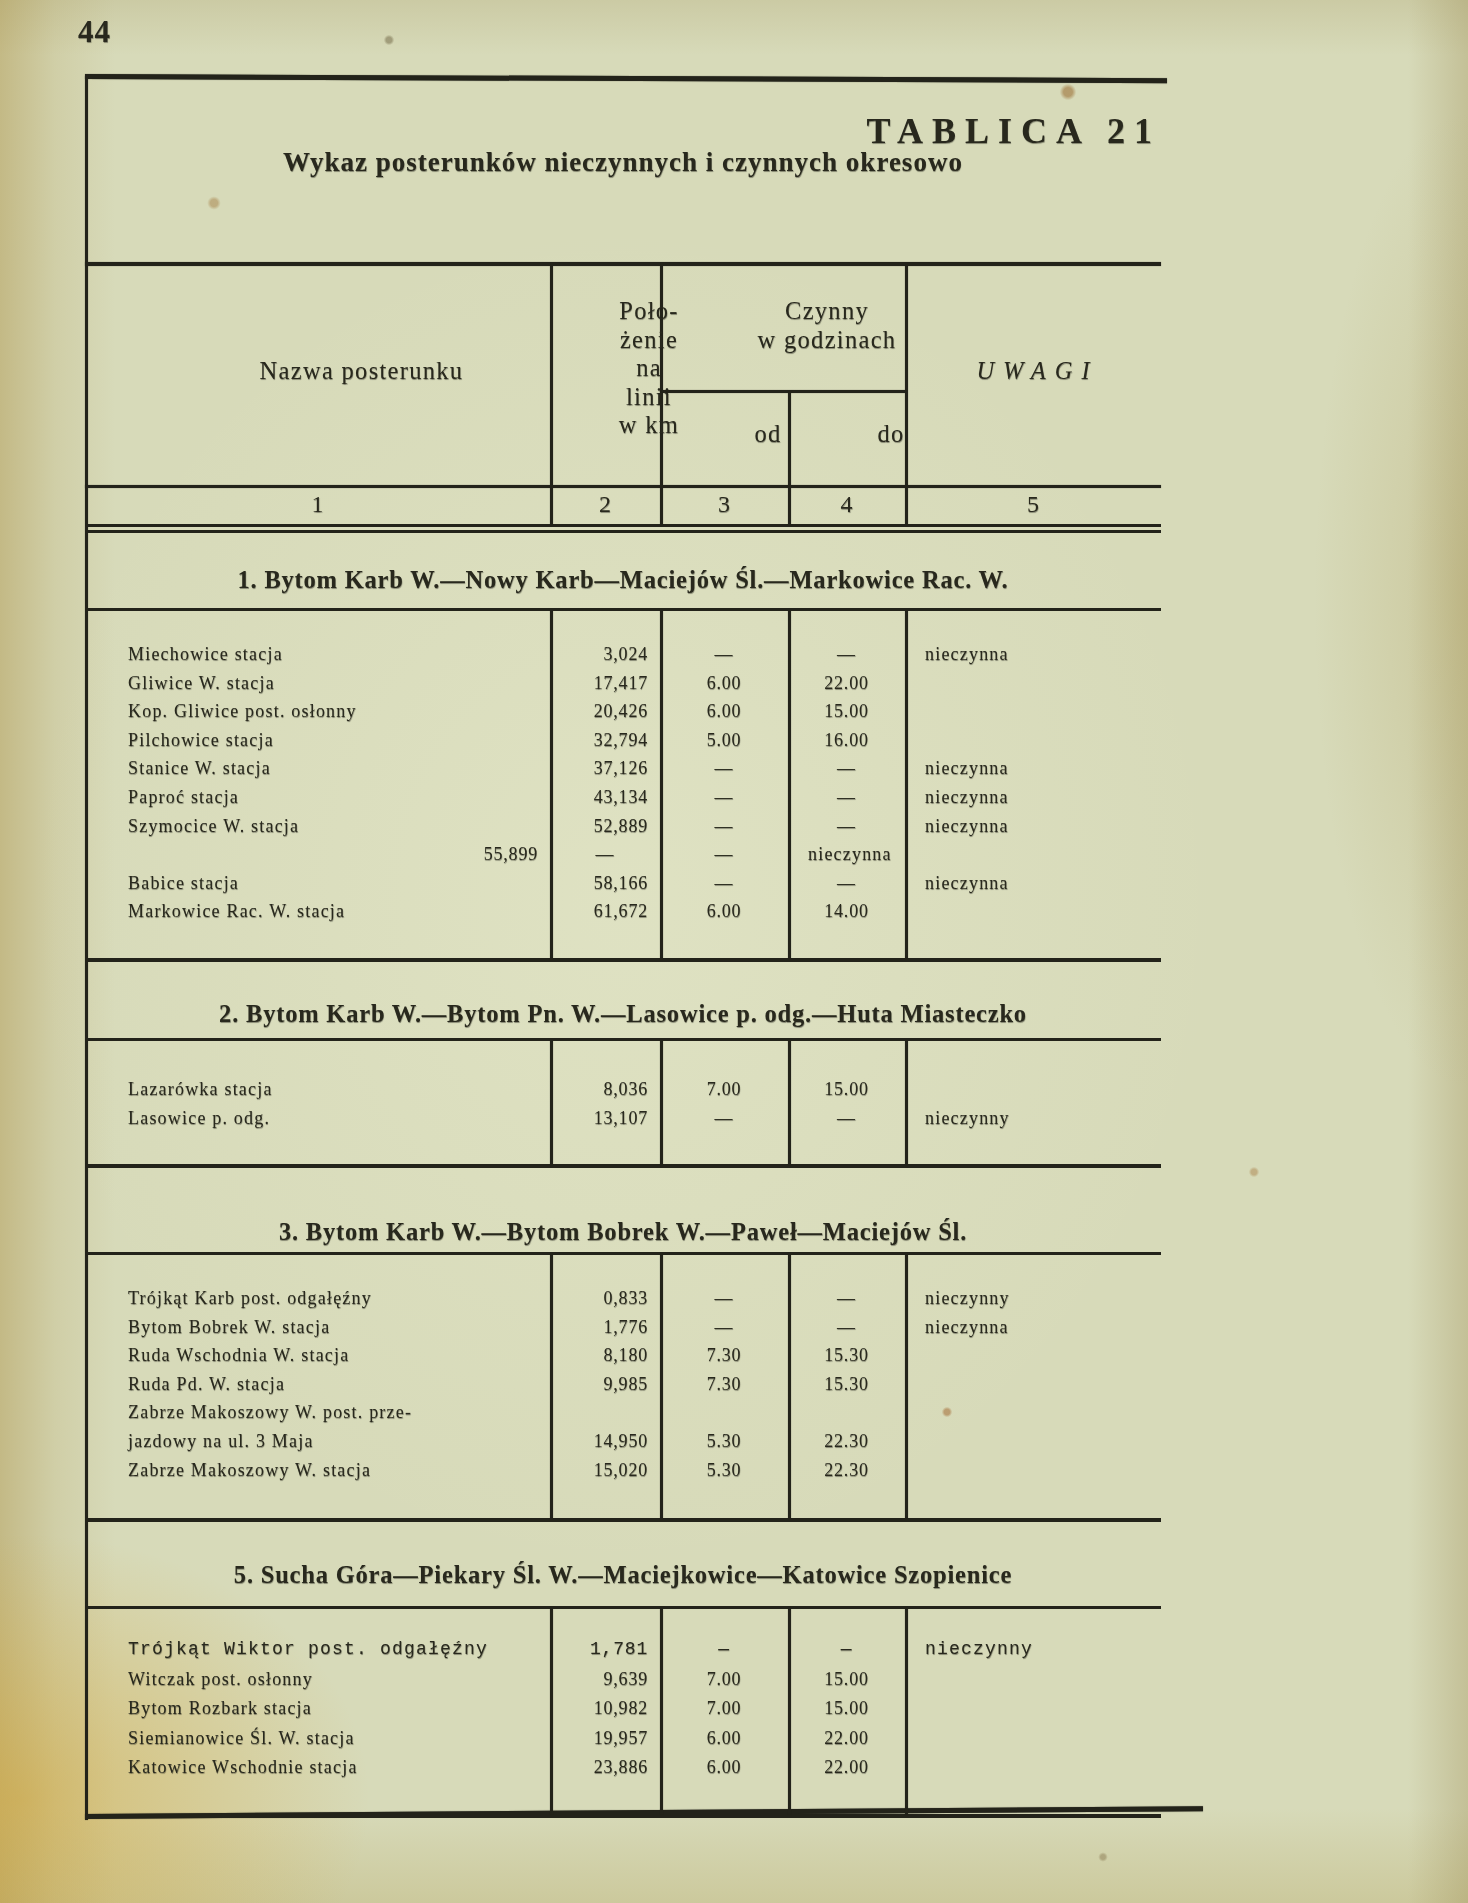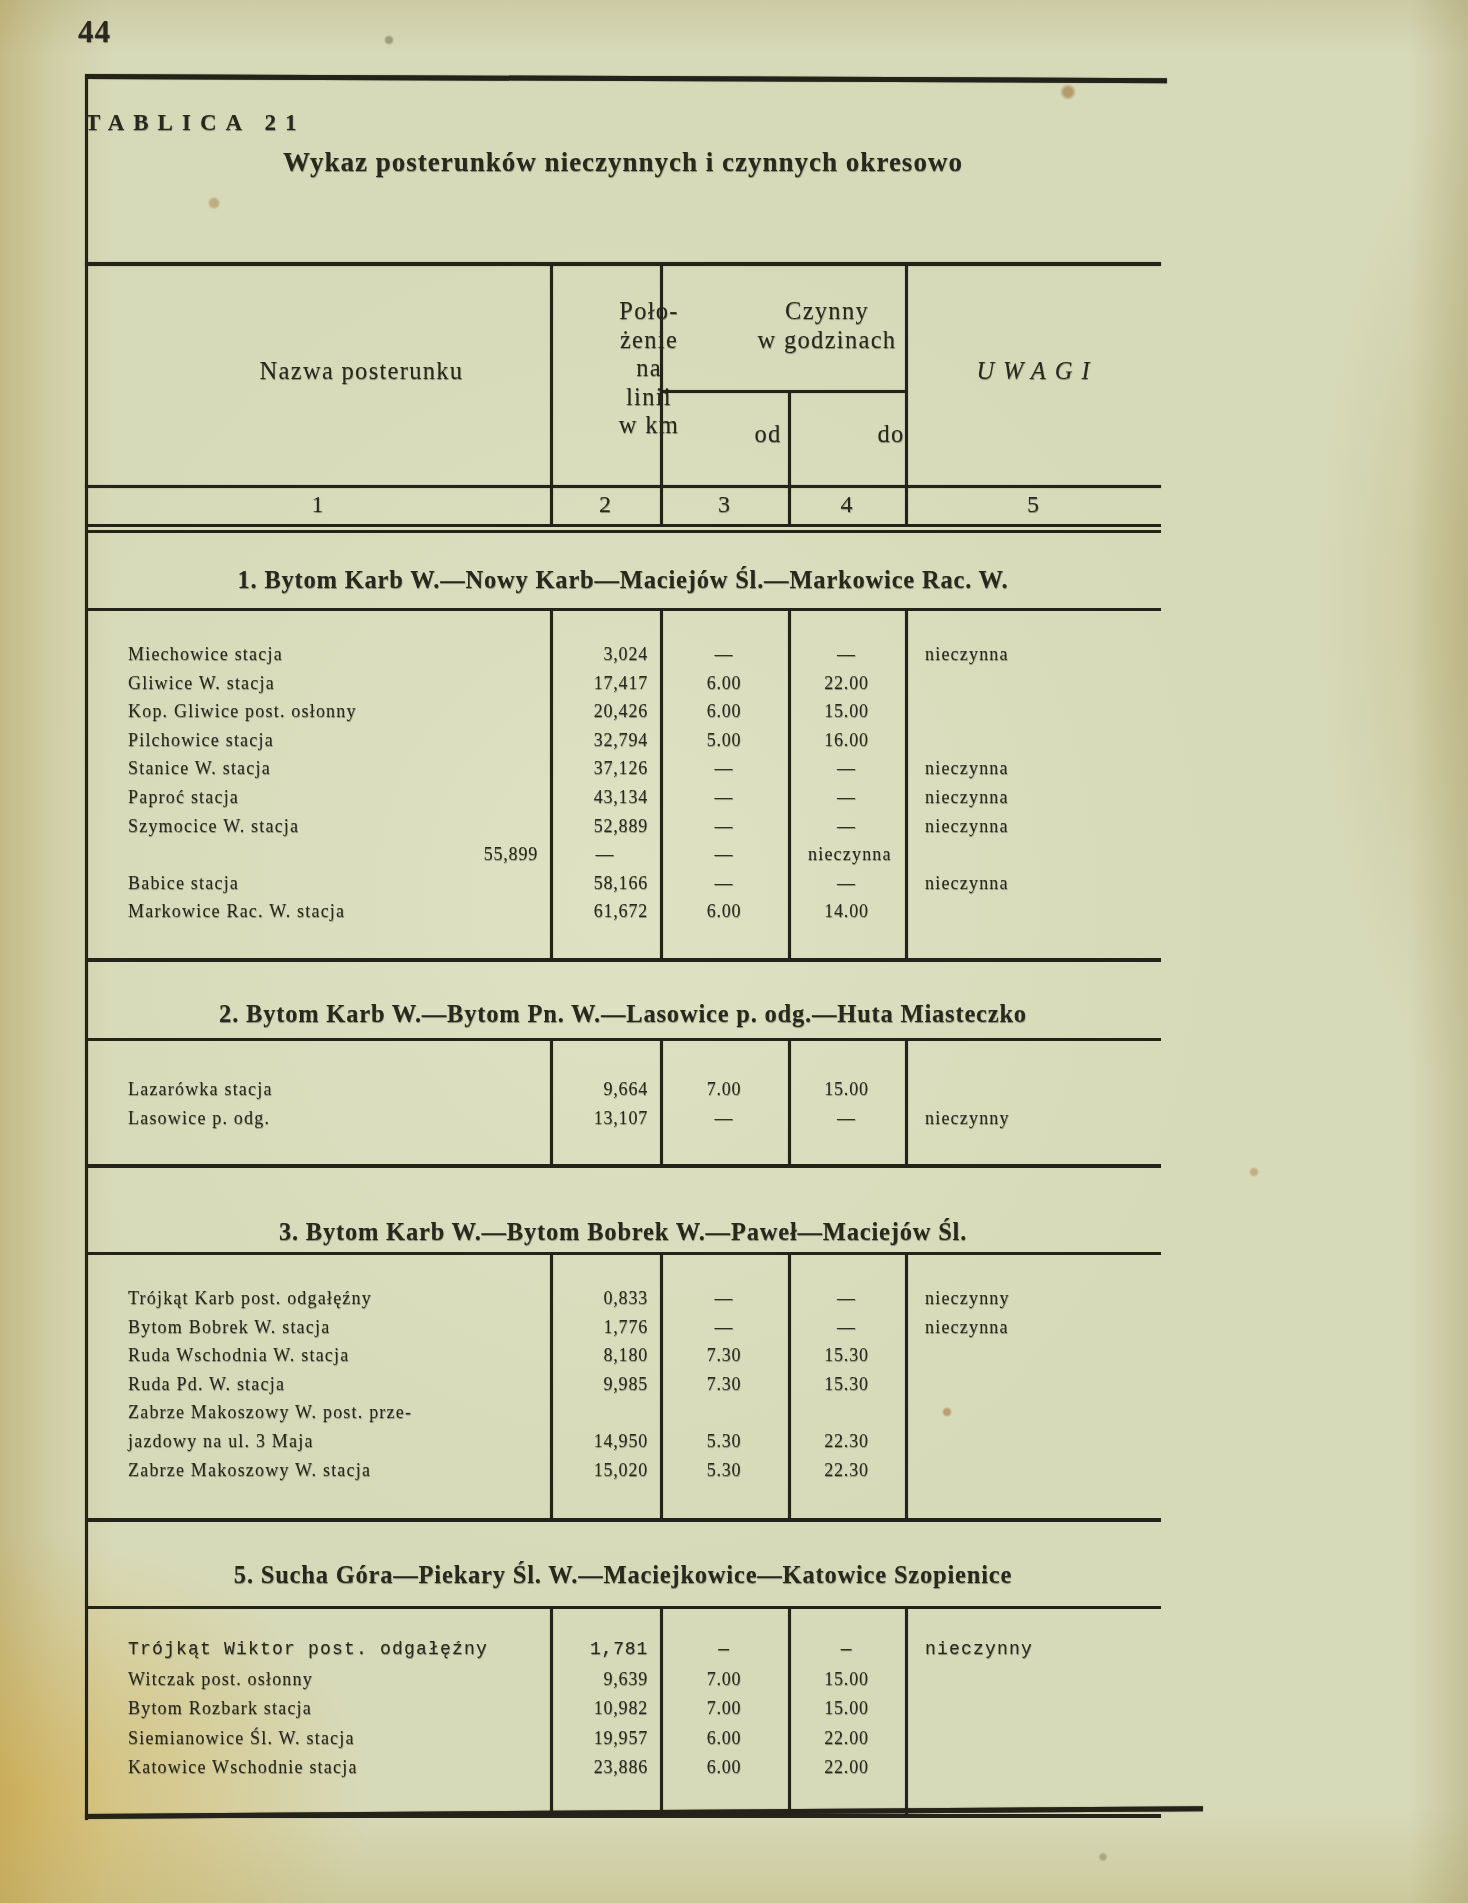--- a/index.html
+++ b/index.html
@@ -47,22 +47,22 @@
     background:linear-gradient(to bottom,#23231a 0 3px,rgba(0,0,0,0) 3px 6px,#23231a 6px 9px);
   }
   .bottom-border{left:85px;top:1814px;width:1118px;height:5px;transform:rotate(-0.4deg);transform-origin:left center;}
   .hv-550{left:550px;top:266px;width:2.5px;height:258px;}
   .hv-660{left:660px;top:266px;width:2.5px;height:258px;}
   .hv-788{left:788px;top:392px;width:2.5px;height:132px;}
   .hv-905{left:905px;top:266px;width:2.5px;height:258px;}
 
   
   .title{
-    position:absolute;left:85px;top:110px;width:1076px;text-align:left;
-    font-size:23px;font-weight:bold;letter-spacing:9px;
+    position:absolute;left:85px;top:110px;width:1076px;text-align:right;
+    font-size:36px;font-weight:bold;letter-spacing:9px;
   }
   .subtitle{
     position:absolute;left:85px;top:147px;width:1076px;text-align:center;
     font-size:27px;font-weight:bold;letter-spacing:1px;
   }
 
   
   .hc{position:absolute;font-size:24.5px;letter-spacing:1.3px;line-height:28.6px;padding-left:44px;}
   .hc-name{left:85px;top:357px;width:465px;text-align:center;}
   .hc-km{left:550px;top:297px;width:110px;text-align:center;}
@@ -225,21 +225,21 @@
       </div>
       <div class="section-heading ink" style="top: 1000px;">2. Bytom Karb W.—Bytom Pn. W.—Lasowice p. odg.—Huta Miasteczko</div>
       <div class="block" style="top: 1038px; height: 130px;">
         <div class="vline-in" style="left: 465px;"></div>
         <div class="vline-in" style="left: 575px;"></div>
         <div class="vline-in" style="left: 703px;"></div>
         <div class="vline-in" style="left: 820px;"></div>
         <div class="rows" style="padding-top: 34px; line-height: 28.6px;">
           <div class="row ink" style="height: 28.6px;">
             <div class="c-name">Lazarówka stacja</div>
-            <div class="c-km">9,664</div>
+            <div class="c-km">8,036</div>
             <div class="c-od">7.00</div>
             <div class="c-do">15.00</div>
             <div class="c-uwagi"></div>
           </div>
           <div class="row ink" style="height: 28.6px;">
             <div class="c-name">Lasowice p. odg.</div>
             <div class="c-km">13,107</div>
             <div class="c-od">—</div>
             <div class="c-do">—</div>
             <div class="c-uwagi">nieczynny</div>

